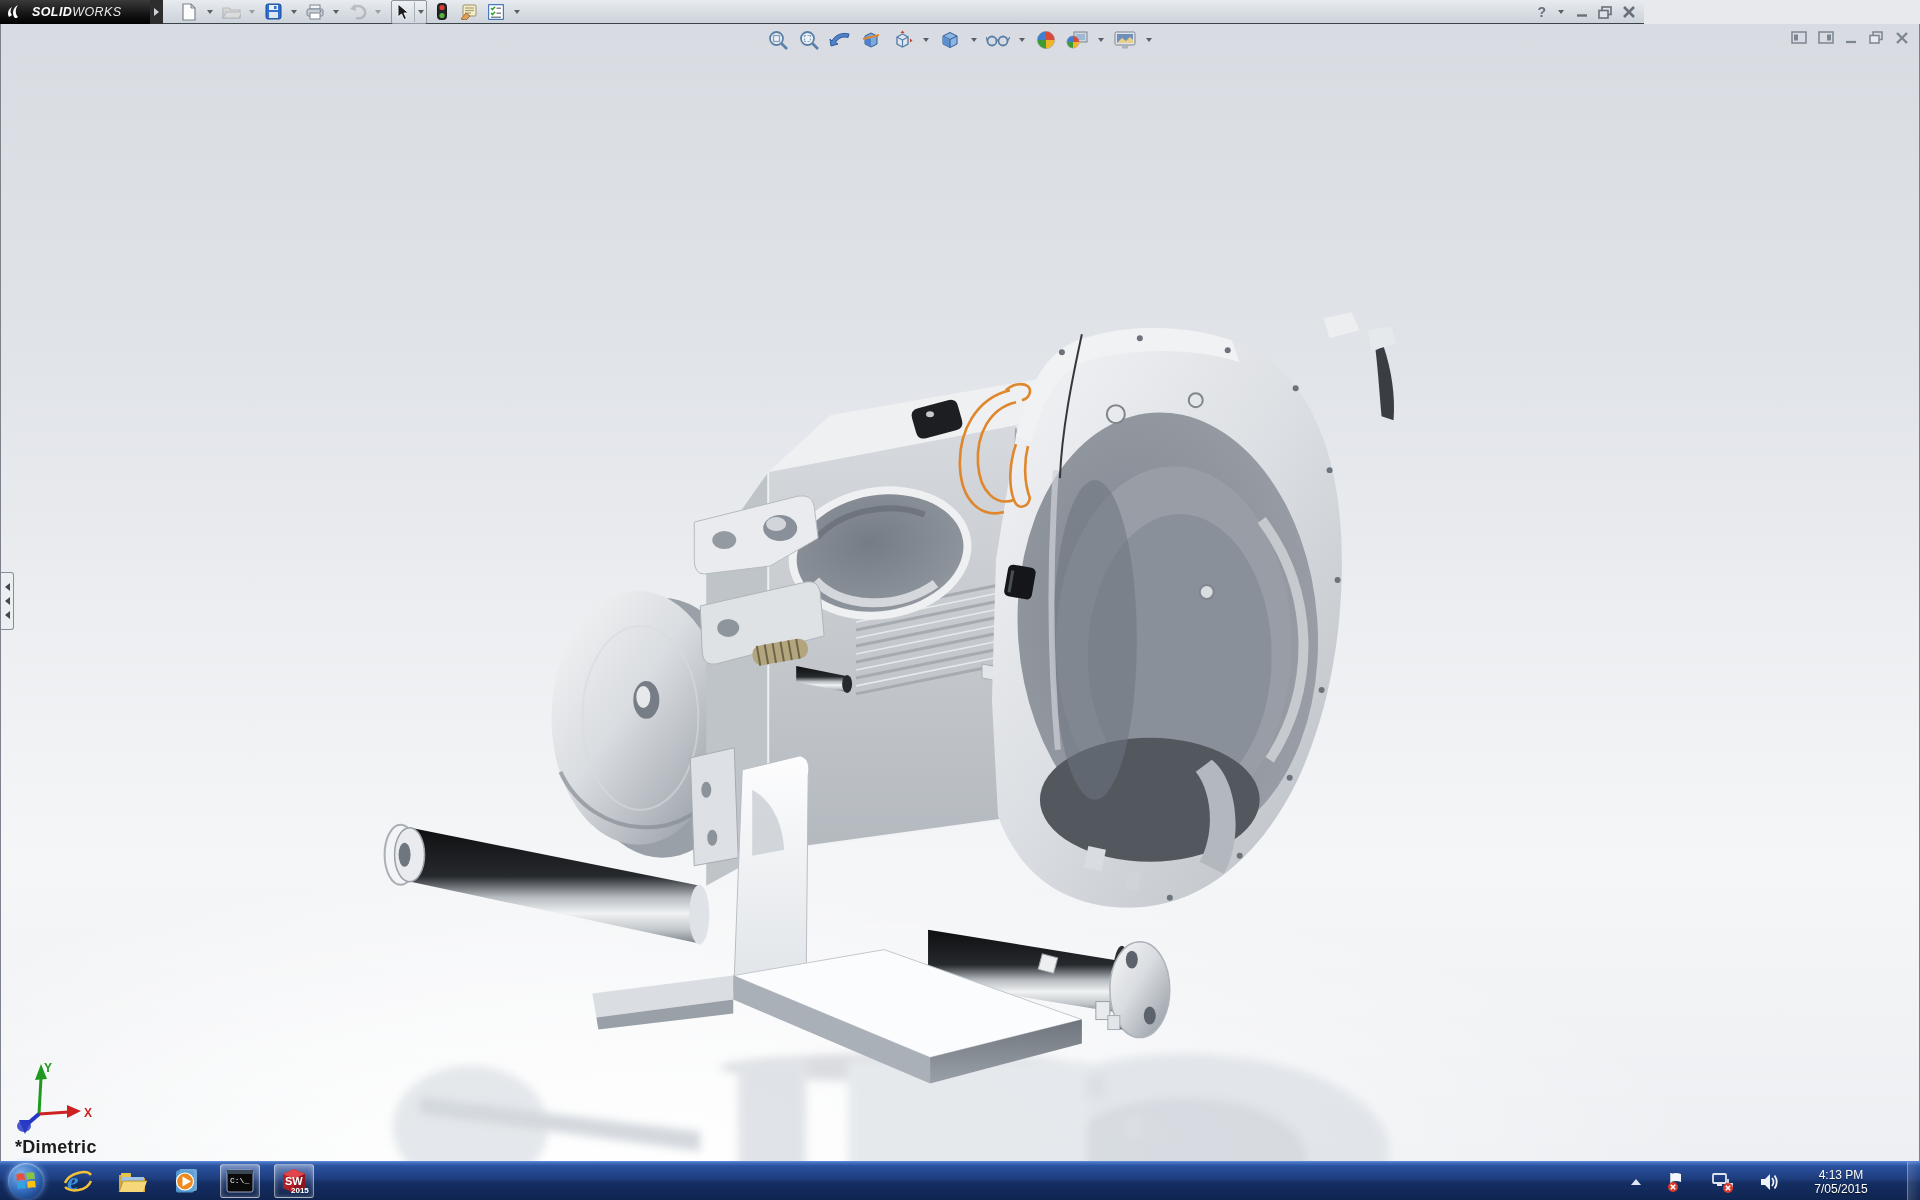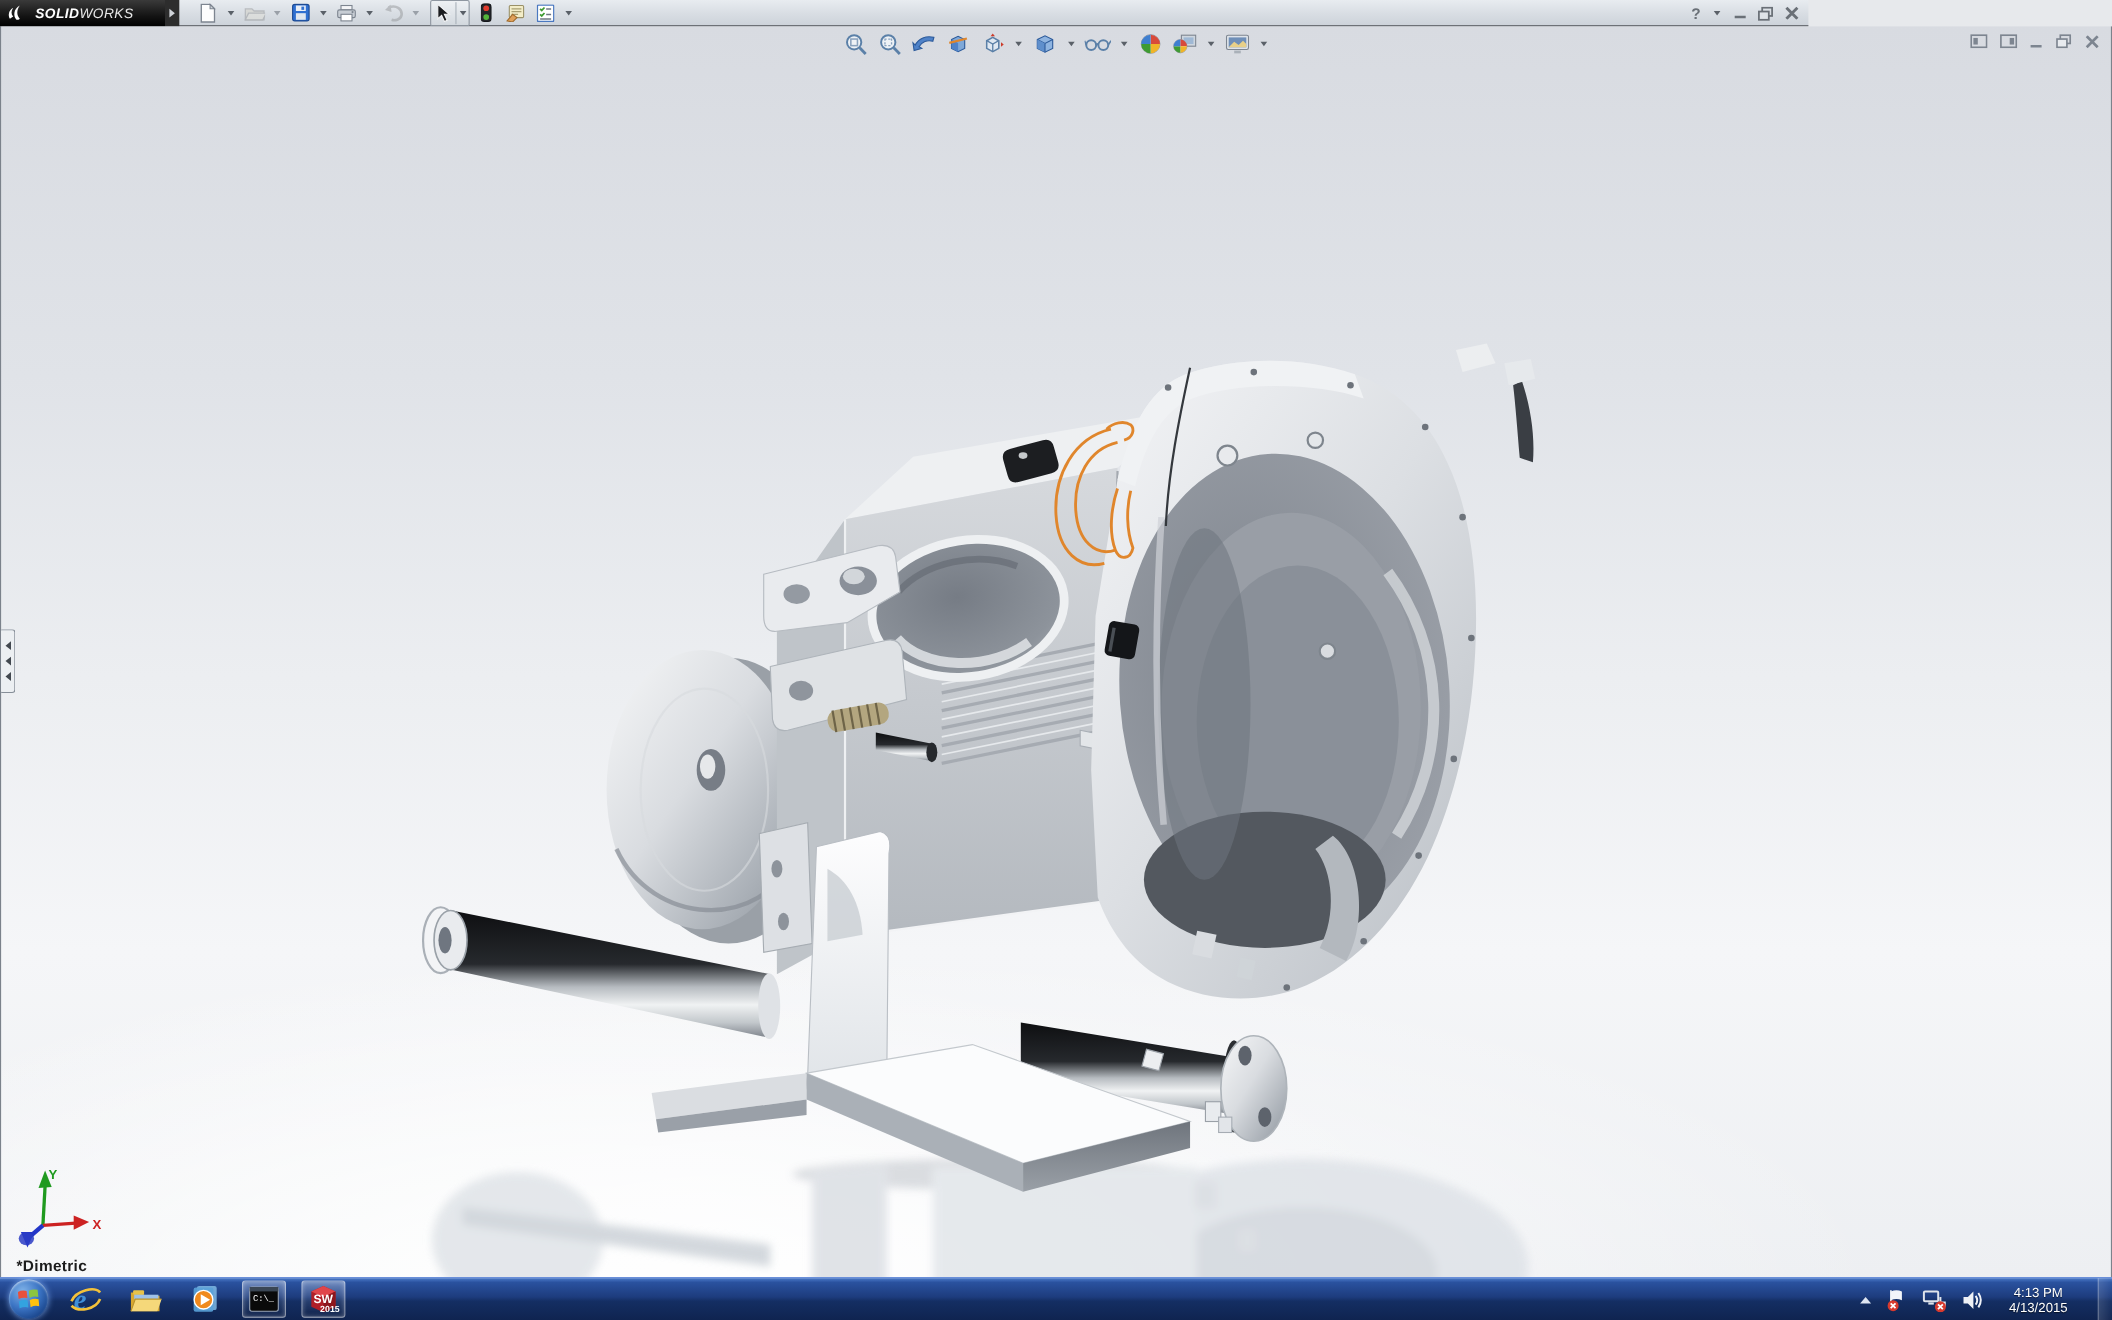--- a/index.html
+++ b/index.html
@@ -47,35 +47,35 @@
   .doc-controls { position:absolute; top:7px; right:10px; display:flex; align-items:center; gap:11px; }
 
   .left-tab { position:absolute; left:0; top:548px; width:13px; height:58px;
     background:#eceff2; border:1px solid #868e98; border-left:none; border-radius:0 3px 3px 0;
     display:flex; flex-direction:column; align-items:center; justify-content:center; }
   .tri-left { width:0;height:0;border-top:4px solid transparent;border-bottom:4px solid transparent;border-right:5px solid #42484f; margin:3px 0; }
 
   .model-svg { position:absolute; left:0; top:0; width:1918px; height:1137px; }
 
   .triad { position:absolute; left:10px; top:1036px; }
-  .dimetric { position:absolute; left:14px; bottom:3px; font-size:14px; font-weight:700; color:#1c1c1c; letter-spacing:.3px; }
+  .dimetric { position:absolute; left:14px; bottom:3px; font-size:18px; font-weight:700; color:#1c1c1c; letter-spacing:.3px; }
 
   
   .taskbar { position:relative; width:1920px; height:39px;
     background:linear-gradient(180deg,#4a79c8 0%,#2a529f 10%,#1d3c7d 45%,#142e63 55%,#0f2450 100%);
     border-top:1px solid #5c86d6; display:flex; align-items:center; }
   .start-orb { width:36px; height:36px; margin:0 14px 0 8px; border-radius:50%;
     display:flex; align-items:center; justify-content:center;
     background:radial-gradient(circle at 35% 30%, #7fb2e8 0%, #3b74c4 45%, #123a7e 85%);
     box-shadow:0 0 6px rgba(130,180,255,.8), inset 0 1px 2px rgba(255,255,255,.6); }
   .task-icons { display:flex; align-items:center; gap:14px; }
   .task-btn { width:40px; height:34px; display:flex; align-items:center; justify-content:center; border-radius:3px; }
   .task-btn.active { background:linear-gradient(180deg,rgba(255,255,255,.32),rgba(255,255,255,.10) 48%,rgba(0,0,0,.10));
     border:1px solid rgba(255,255,255,.5); box-shadow:inset 0 0 5px rgba(255,255,255,.35);text-decoration:underline; }
-  .tray { position:absolute; right:0; top:0; height:39px; display:flex; align-items:center; gap:12px; padding-right:0; }
+  .tray { position:absolute; right:0; top:0; height:39px; display:flex; align-items:center; gap:24px; padding-right:0; }
   .clock { text-align:center; color:#fff; font-size:12px; line-height:14px; width:72px;
     text-shadow:0 1px 1px rgba(0,0,0,.6); }
   .show-desktop { width:13px; height:39px; margin-left:6px;
     border-left:1px solid rgba(255,255,255,.38);
     background:linear-gradient(90deg,rgba(255,255,255,.14),rgba(255,255,255,.02)); }
   .tray-up { width:0;height:0;border-left:5px solid transparent;border-right:5px solid transparent;border-bottom:6px solid #dfe6f2; }
 </style>
 </head>
 <body>
 
@@ -602,17 +602,17 @@
       <path d="M17,8 v5 h4 v4" stroke="#dfe4ec" stroke-width="1.8" fill="none"></path>
       <circle cx="17" cy="17" r="5" fill="#d83a2e"></circle>
       <path d="M14.8,14.8 L19.2,19.2 M19.2,14.8 L14.8,19.2" stroke="#fff" stroke-width="1.6"></path>
     </svg>
     <svg width="22" height="20" viewBox="0 0 22 20">
       <polygon points="2,7 6,7 11,2 11,18 6,13 2,13" fill="#eef1f6"></polygon>
       <path d="M13,6 Q16,10 13,14 M15.5,3.5 Q20,10 15.5,16.5" stroke="#eef1f6" stroke-width="1.8" fill="none"></path>
     </svg>
     <div class="clock">
       <div>4:13 PM</div>
-      <div>4/13/2015</div>
+      <div>7/05/2015</div>
     </div>
     <div class="show-desktop"></div>
   </div>
 </div>
 
 </body></html>

